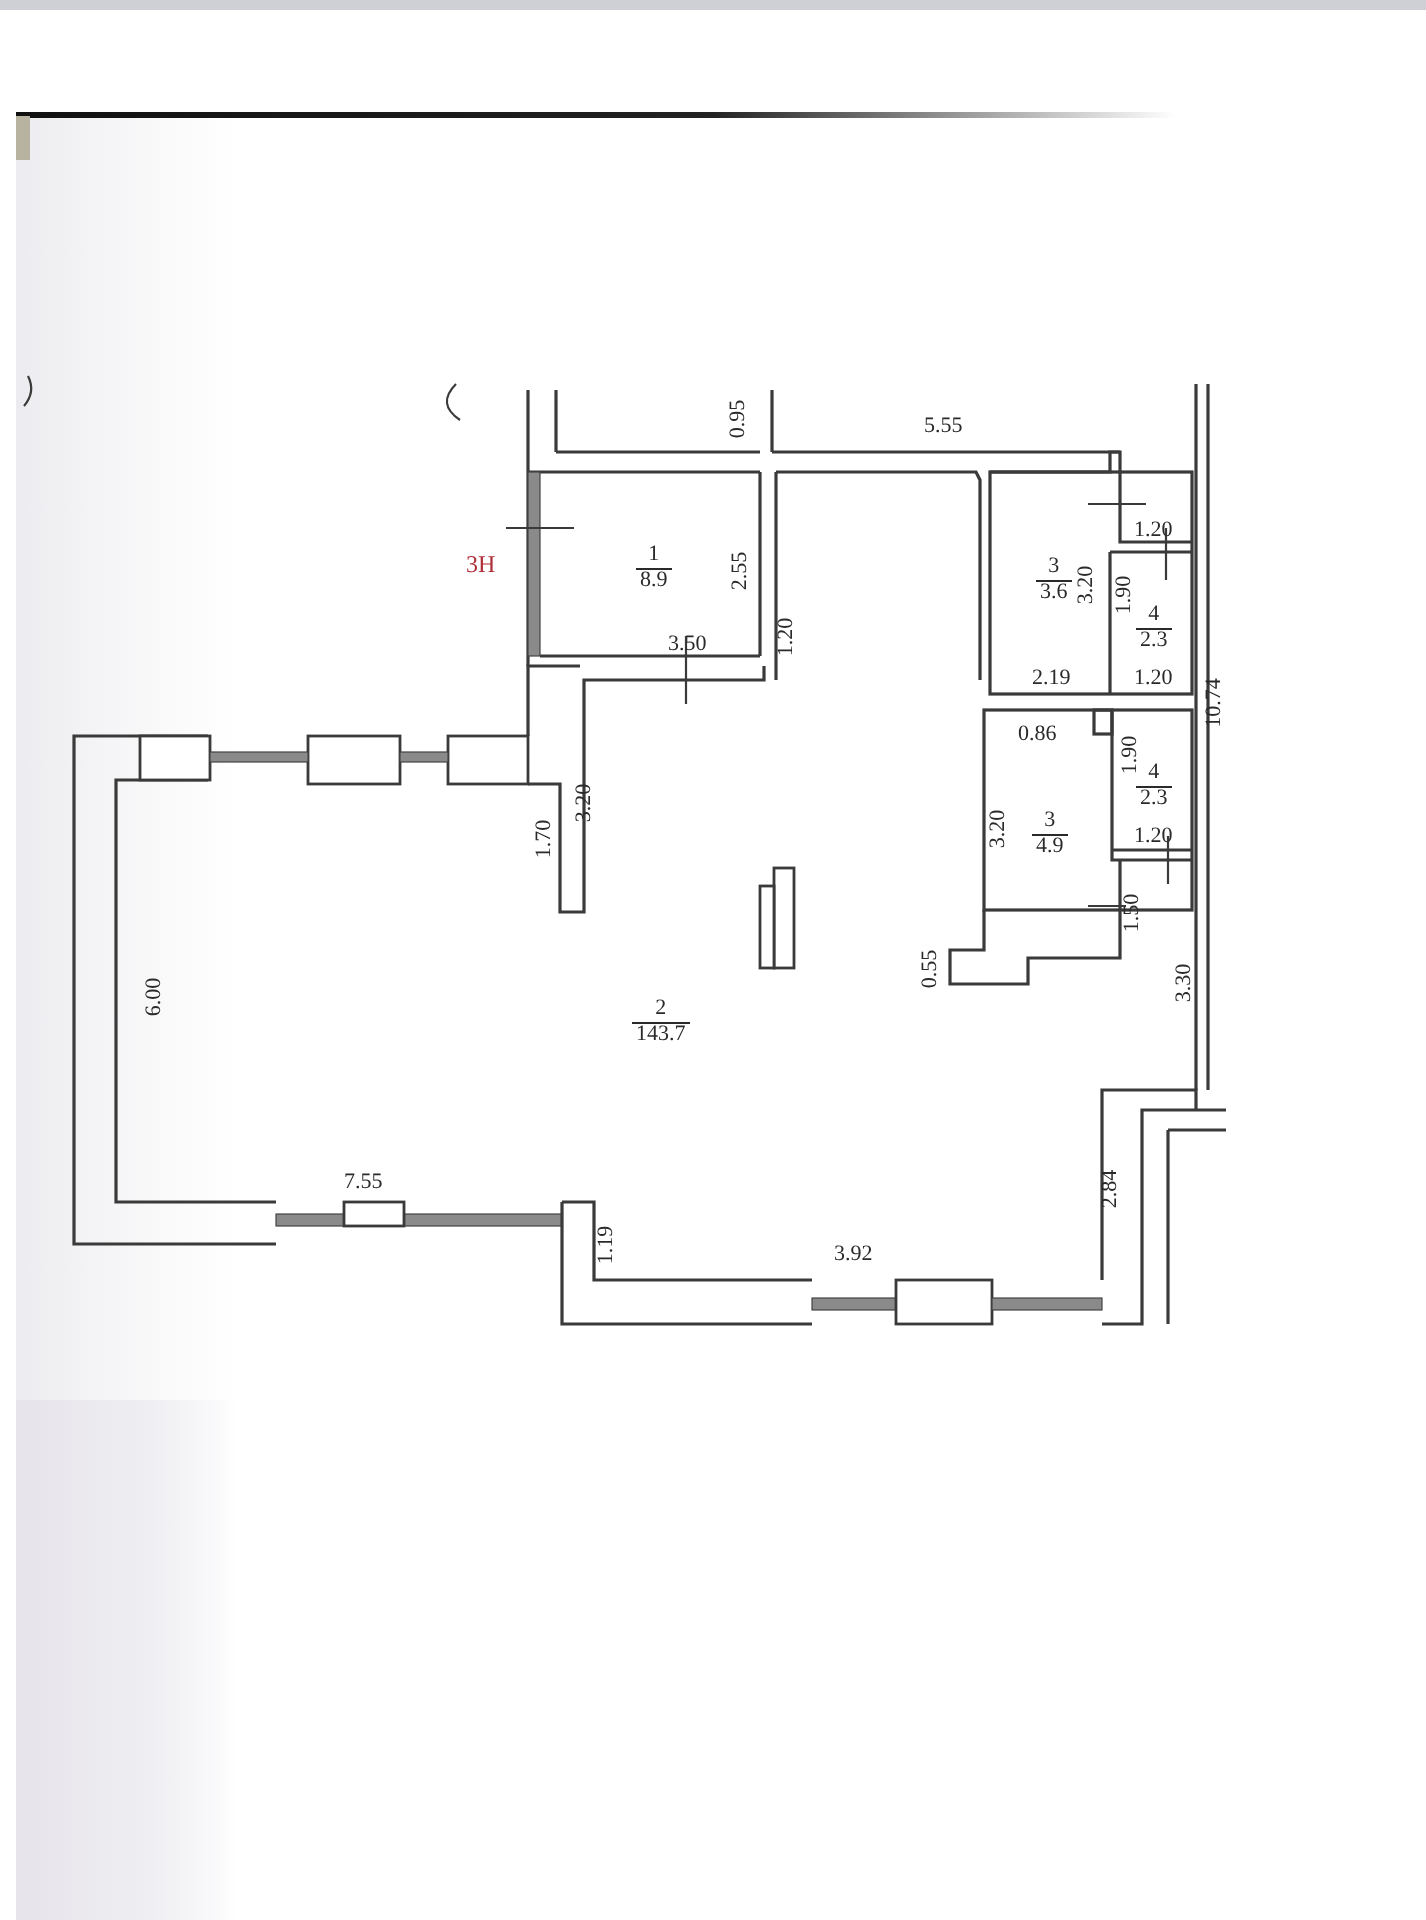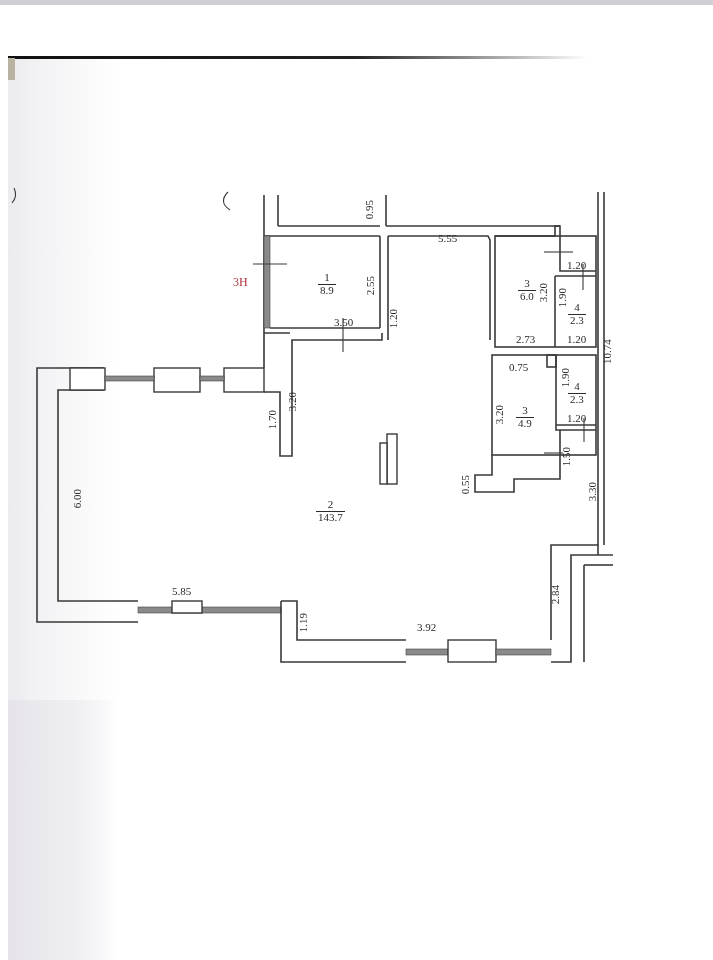--- a/index.html
+++ b/index.html
@@ -125,43 +125,43 @@
 <div class="frac" style="left:318px;top:272px;">
   <span class="n">1</span>
   <span class="d">8.9</span>
 </div>
 <div class="frac" style="left:316px;top:499px;">
   <span class="n">2</span>
   <span class="d">143.7</span>
 </div>
 <div class="frac" style="left:518px;top:278px;">
   <span class="n">3</span>
-  <span class="d">6.0</span>
+  <span class="d">3.6</span>
 </div>
 <div class="frac" style="left:516px;top:405px;">
   <span class="n">3</span>
   <span class="d">4.9</span>
 </div>
 <div class="frac" style="left:568px;top:302px;">
   <span class="n">4</span>
   <span class="d">2.3</span>
 </div>
 <div class="frac" style="left:568px;top:381px;">
   <span class="n">4</span>
   <span class="d">2.3</span>
 </div>
 
-<div class="lbl" style="left:438px;top:208px;margin-top:25px;">5.55</div>
+<div class="lbl" style="left:462px;top:208px;">5.55</div>
 <div class="lbl" style="left:334px;top:317px;">3.50</div>
-<div class="lbl" style="left:516px;top:334px;">2.73</div>
+<div class="lbl" style="left:516px;top:334px;">2.19</div>
 <div class="lbl" style="left:567px;top:260px;">1.20</div>
 <div class="lbl" style="left:567px;top:334px;">1.20</div>
-<div class="lbl" style="left:509px;top:362px;">0.75</div>
+<div class="lbl" style="left:509px;top:362px;">0.86</div>
 <div class="lbl" style="left:567px;top:413px;">1.20</div>
-<div class="lbl" style="left:172px;top:586px;">5.85</div>
+<div class="lbl" style="left:172px;top:586px;">7.55</div>
 <div class="lbl" style="left:417px;top:622px;">3.92</div>
 
 <div class="lbl vert" style="left:360px;top:204px;">0.95</div>
 <div class="lbl vert" style="left:361px;top:280px;">2.55</div>
 <div class="lbl vert" style="left:384px;top:313px;">1.20</div>
 <div class="lbl vert" style="left:534px;top:287px;">3.20</div>
 <div class="lbl vert" style="left:553px;top:292px;">1.90</div>
 <div class="lbl vert" style="left:595px;top:346px;">10.74</div>
 <div class="lbl vert" style="left:490px;top:409px;">3.20</div>
 <div class="lbl vert" style="left:556px;top:372px;">1.90</div>

